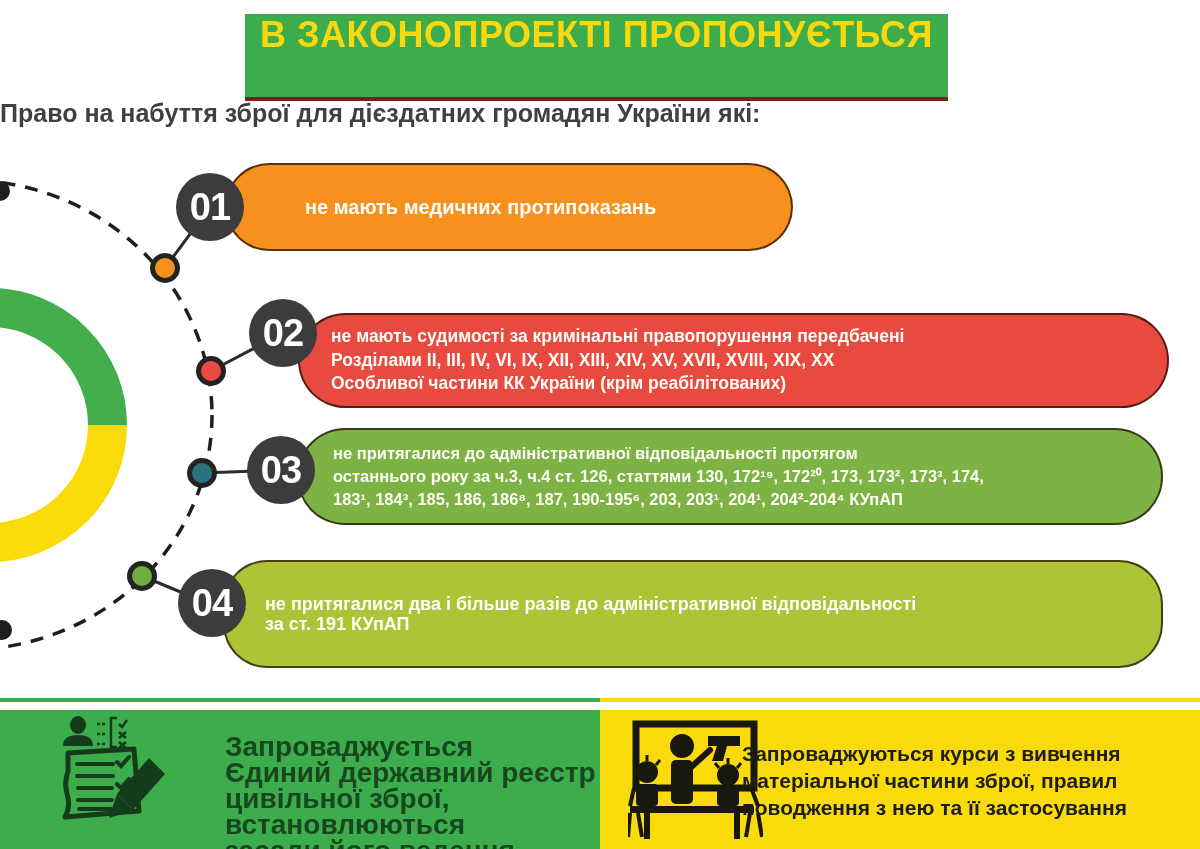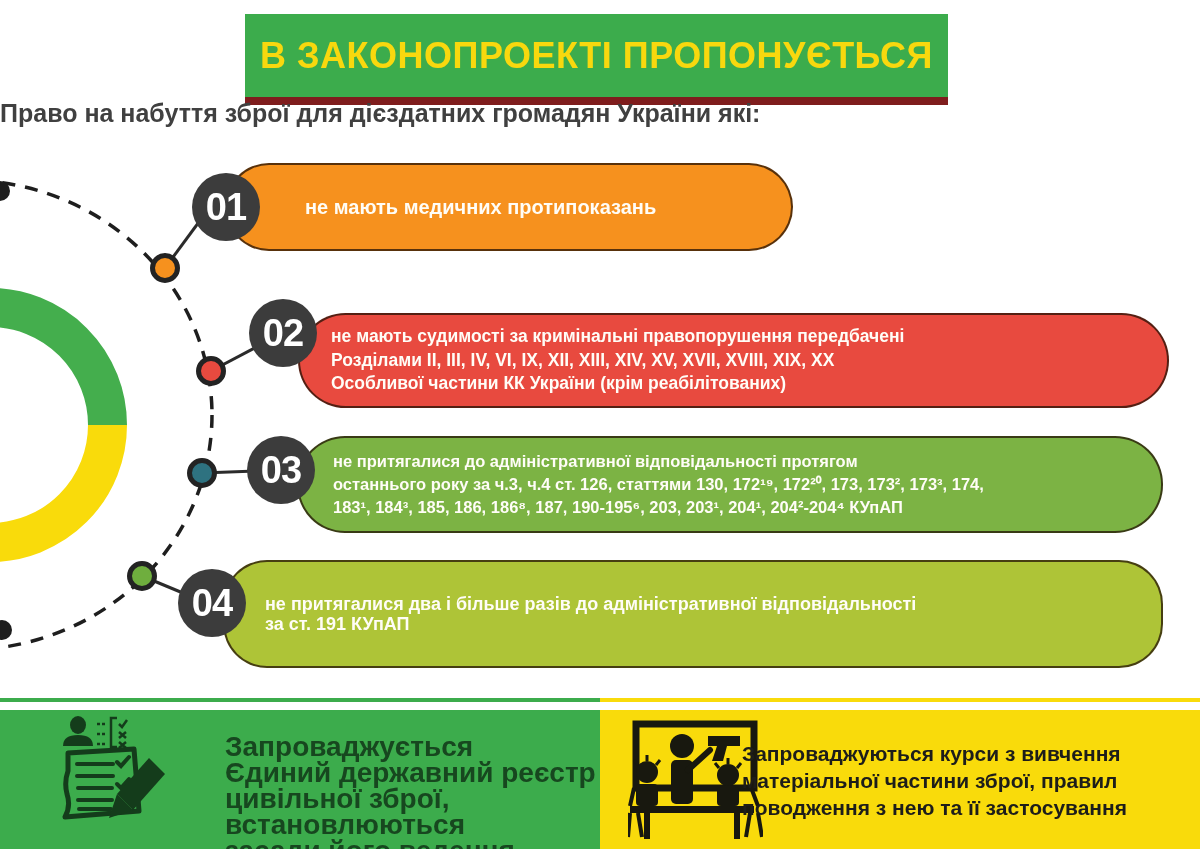--- a/index.html
+++ b/index.html
@@ -3,49 +3,49 @@
 <meta charset="utf-8">
 <style>
   html,body{margin:0;padding:0;background:#ffffff;}
   #poster{
     position:relative;width:1200px;height:849px;overflow:hidden;background:#ffffff;
     font-family:"Liberation Sans", sans-serif;
   }
   
   .banner{
     position:absolute;left:245px;top:14px;width:703px;height:83px;
-    background:#3cac4c;border-bottom:8px solid #7f1d1d;
-    display:flex;align-items:center;justify-content:center;
+    background:#3cac4c;border-bottom:4px solid #7f1d1d;
+    display:flex;justify-content:center;
   }
   .banner-title{
     color:#f8d80e;font-size:36px;font-weight:bold;letter-spacing:.5px;white-space:nowrap;
   }
   .subtitle{
     position:absolute;left:0;top:99px;width:1160px;text-align:left;
     color:#404040;font-size:25px;font-weight:bold;
   }
   
   .deco{position:absolute;left:0;top:0;width:1200px;height:849px;}
   
   .pill{
     position:absolute;display:flex;align-items:center;
     border:2px solid rgba(35,18,5,.75);box-sizing:border-box;
     color:#fffdf7;font-weight:bold;
   }
   .pill .txt{white-space:pre-line;}
   .pill-01{left:225px;top:163px;width:568px;height:88px;border-radius:44px;background:#f6911e;padding-left:78px;font-size:20px;line-height:24px;}
   .pill-02{left:298px;top:289px;width:871px;height:95px;border-radius:48px;background:#e84a3f;padding-left:31px;font-size:17.5px;line-height:23.5px;margin-top:24px;}
-  .pill-03{left:297px;top:428px;width:866px;height:97px;border-radius:48px;background:#7cb344;padding-left:34px;font-size:16.5px;line-height:23px;margin-top:8px;}
+  .pill-03{left:297px;top:428px;width:866px;height:97px;border-radius:48px;background:#7cb344;padding-left:34px;font-size:16.5px;line-height:23px;}
   .pill-04{left:223px;top:560px;width:940px;height:108px;border-radius:44px;background:#aec437;padding-left:40px;font-size:18px;line-height:20px;}
   .numcircle{
     position:absolute;width:68px;height:68px;border-radius:50%;background:#3c3c3c;
     display:flex;align-items:center;justify-content:center;
     color:#ffffff;font-size:38px;font-weight:bold;letter-spacing:-1px;
   }
-  .nc-01{left:192px;top:173px;}
+  .nc-01{left:176px;top:173px;}
   .nc-02{left:249px;top:299px;}
   .nc-03{left:247px;top:436px;}
   .nc-04{left:178px;top:569px;}
   
   .strip{position:absolute;top:698px;height:4px;}
   .strip-left{left:0;width:600px;background:#3cac4c;}
   .strip-right{left:600px;width:600px;background:#f9db0b;}
   .panel{position:absolute;top:710px;height:139px;}
   .panel-left{left:0;width:600px;background:#3cac4c;}
   .panel-right{left:600px;width:600px;background:#f9db0b;}

